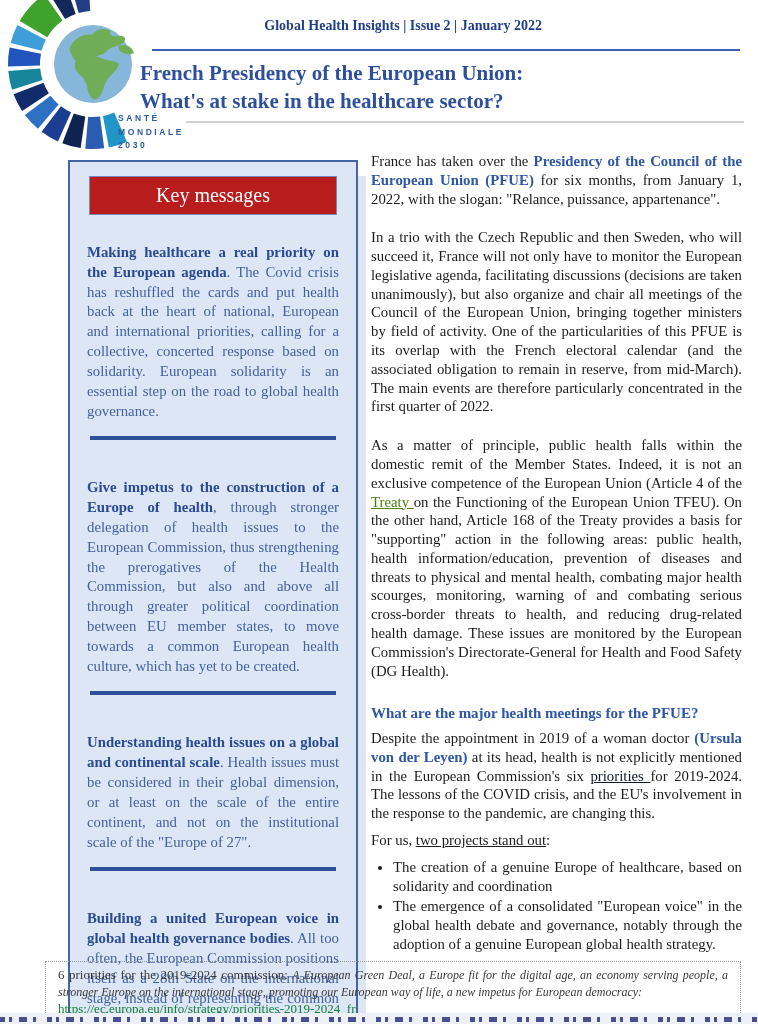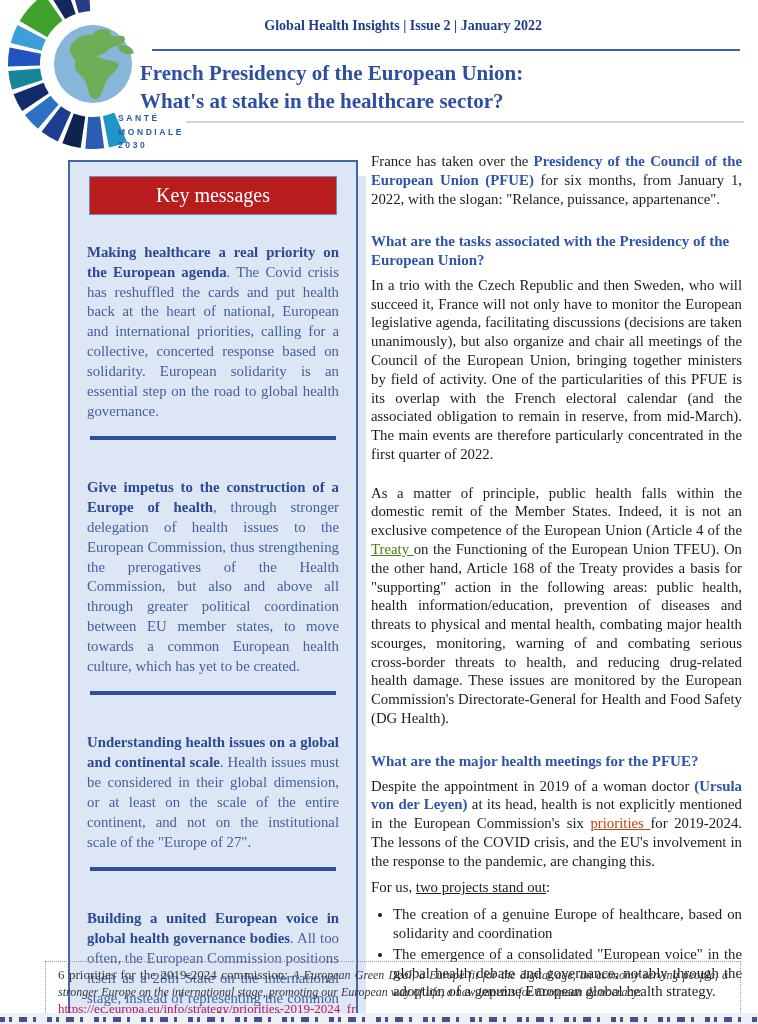--- a/index.html
+++ b/index.html
@@ -26,30 +26,30 @@
   .km-item{margin:0 0 15px;font-size:14.8px;line-height:1.34;text-align:justify;color:#44619e;}
   .km-item b{color:#2b4a95;}
   .km-divider{height:4px;background:#2e4f99;margin:0 3px 38px;}
 
   
   .main-col{position:absolute;left:371px;top:152px;width:371px;}
   .body{margin:0 0 20px;font-size:14.8px;line-height:1.27;text-align:justify;color:#1c1c1c;}
   .main-col h3{margin:24px 0 6px;font-size:15px;line-height:1.25;color:#2d55a8;}
   .b-blue{color:#2d55a8;font-weight:bold;}
   .link-pink{color:#4d7c0f;text-decoration:underline;cursor:pointer;}
-  .link-blue{color:#c2410c;text-decoration:underline;cursor:pointer;}
+  .link-blue{color:#0f172a;text-decoration:underline;cursor:pointer;}
   .p-tight{margin-bottom:8px;}
   .main-col ul{margin:0;padding:0 0 0 22px;}
   .main-col li{font-size:14.8px;line-height:1.27;text-align:justify;color:#1c1c1c;margin:0 0 2px;}
 
   
   .footnote{position:absolute;left:45px;right:17px;top:961px;border:1px dotted #999;
             padding:5px 12px 4px;font-size:13px;line-height:1.3;color:#3a3a3a;text-align:justify;}
   .fn-italic{font-style:italic;font-size:12px;}
-  .fn-url{color:#be185d;text-decoration:underline;cursor:pointer;display:inline;}
+  .fn-url{color:#15803d;text-decoration:underline;cursor:pointer;display:inline;}
 
   
   .bottom-band{position:absolute;left:0;right:0;bottom:0;height:11px;background-color:#edf0f4;
     background-image:repeating-linear-gradient(90deg,
       rgba(56,62,132,.9) 0 5px, transparent 5px 9px,
       rgba(56,62,132,.9) 9px 12px, transparent 12px 19px,
       rgba(56,62,132,.9) 19px 27px, transparent 27px 33px,
       rgba(56,62,132,.9) 33px 36px, transparent 36px 47px);
     background-size:100% 5px;background-repeat:no-repeat;background-position:0 4px;}
 </style>
@@ -107,21 +107,20 @@
 
     <p class="km-item"><b>Understanding health issues on a global and continental scale</b><span>. Health issues must be considered in their global dimension, or at least on the scale of the entire continent, and not on the institutional scale of the "Europe of 27".</span></p>
     <div class="km-divider"></div>
 
     <p class="km-item" style="margin-bottom:4px;"><b>Building a united European voice in global health governance bodies</b><span>. All too often, the European Commission positions itself as a 28th State on the international stage, instead of representing the common visions and positions of its member states.</span></p>
   </aside>
 
   <main class="main-col">
     <p class="body"><span>France has taken over the </span><b class="b-blue">Presidency of the Council of the European Union (PFUE)</b><span> for six months, from January 1, 2022, with the slogan: "Relance, puissance, appartenance".</span></p>
 
-    <h3>What are the tasks associated with the Presidency of the European Union?</h3>
     <p class="body">In a trio with the Czech Republic and then Sweden, who will succeed it, France will not only have to monitor the European legislative agenda, facilitating discussions (decisions are taken unanimously), but also organize and chair all meetings of the Council of the European Union, bringing together ministers by field of activity. One of the particularities of this PFUE is its overlap with the French electoral calendar (and the associated obligation to remain in reserve, from mid-March). The main events are therefore particularly concentrated in the first quarter of 2022.</p>
 
     <p class="body"><span>As a matter of principle, public health falls within the domestic remit of the Member States. Indeed, it is not an exclusive competence of the European Union (Article 4 of the </span><a class="link-pink">Treaty </a><span>on the Functioning of the European Union TFEU). On the other hand, Article 168 of the Treaty provides a basis for "supporting" action in the following areas: public health, health information/education, prevention of diseases and threats to physical and mental health, combating major health scourges, monitoring, warning of and combating serious cross-border threats to health, and reducing drug-related health damage. These issues are monitored by the European Commission's Directorate-General for Health and Food Safety (DG Health).</span></p>
 
     <h3>What are the major health meetings for the PFUE?</h3>
     <p class="body p-tight"><span>Despite the appointment in 2019 of a woman doctor </span><b class="b-blue">(Ursula von der Leyen)</b><span> at its head, health is not explicitly mentioned in the European Commission's six </span><a class="link-blue">priorities </a><span>for 2019-2024. The lessons of the COVID crisis, and the EU's involvement in the response to the pandemic, are changing this.</span></p>
 
     <p class="body p-tight"><span>For us, </span><u>two projects stand out</u><span>:</span></p>
 
     <ul>

